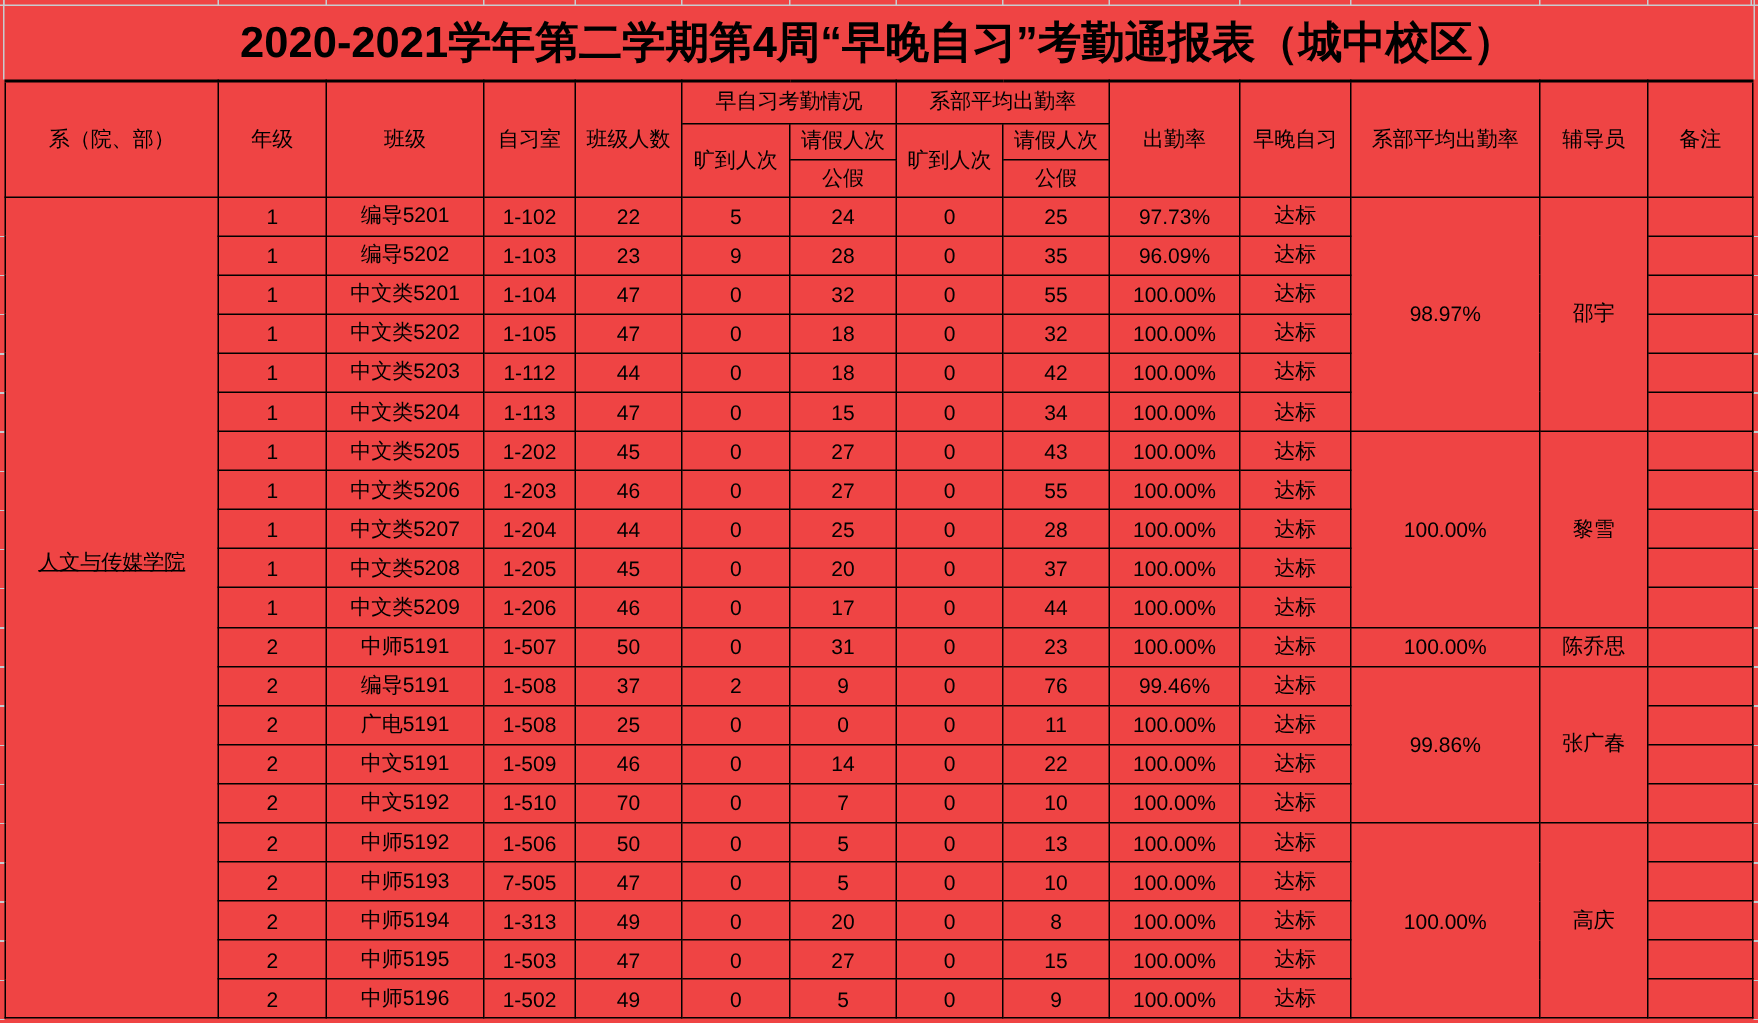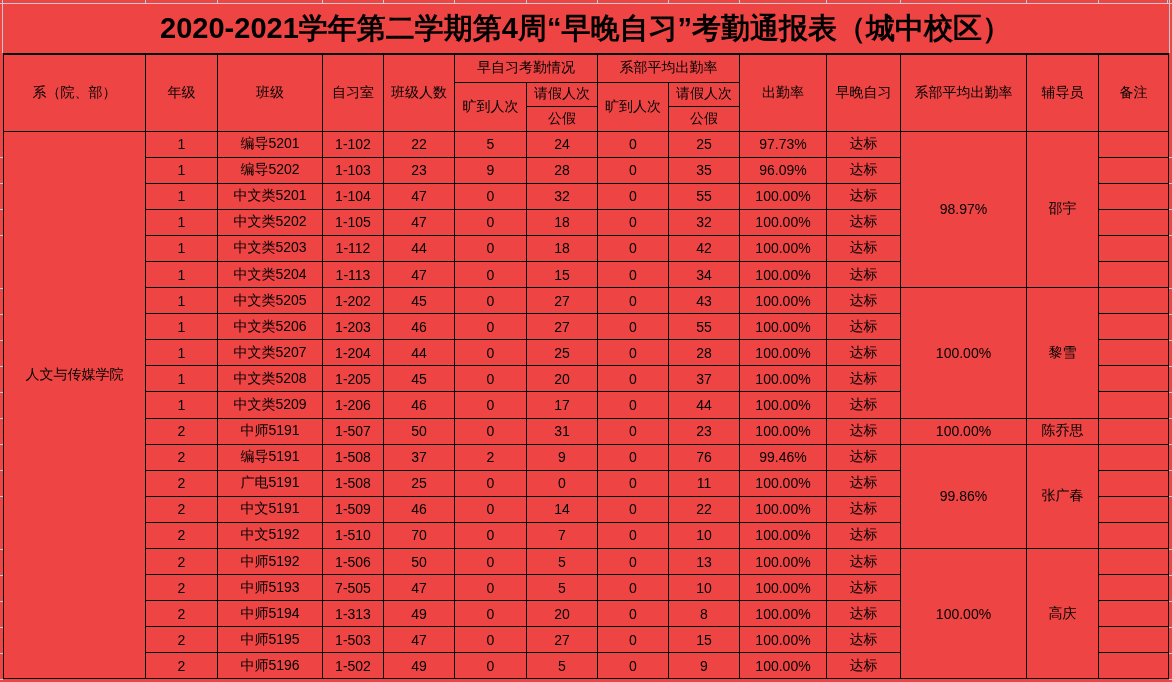--- a/index.html
+++ b/index.html
@@ -39,21 +39,21 @@
     padding:0;
     text-align:center; vertical-align:middle;
     overflow:hidden; white-space:nowrap;
   }
   .report thead th { font-weight:normal; font-size:14px; }
   .hr1 { height:28px; }
   .hr2 { height:24px; }
   .hr3 { height:25px; }
   .report tbody tr { height:26.1px; }
   .report tbody td { font-size:14px; }
-  td.dept-cell { font-size:13.5px; padding-bottom:59px; }
+  td.dept-cell { font-size:13.5px; padding-bottom:59px;text-decoration:underline; }
   td.avg-cell, td.counselor-cell { font-size:14px;margin-top:36px; }
 </style>
 </head>
 <body>
 
 <div class="screen">
 
   <div class="grid-strip" id="grid-strip">
       <div class="grid-stub" style="left: 2px;"></div>
       <div class="grid-stub" style="left: 145px;"></div>

